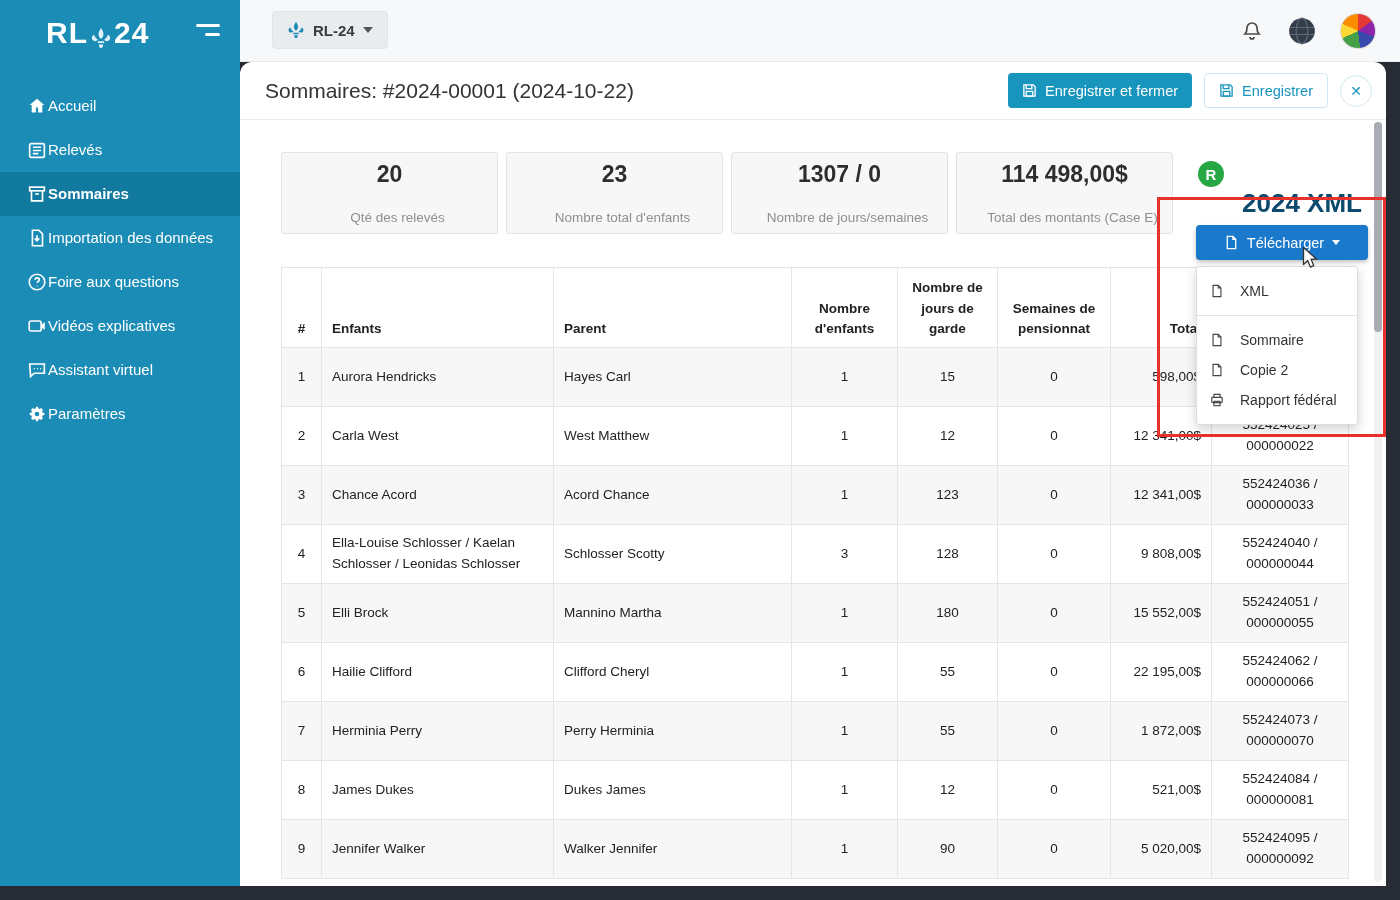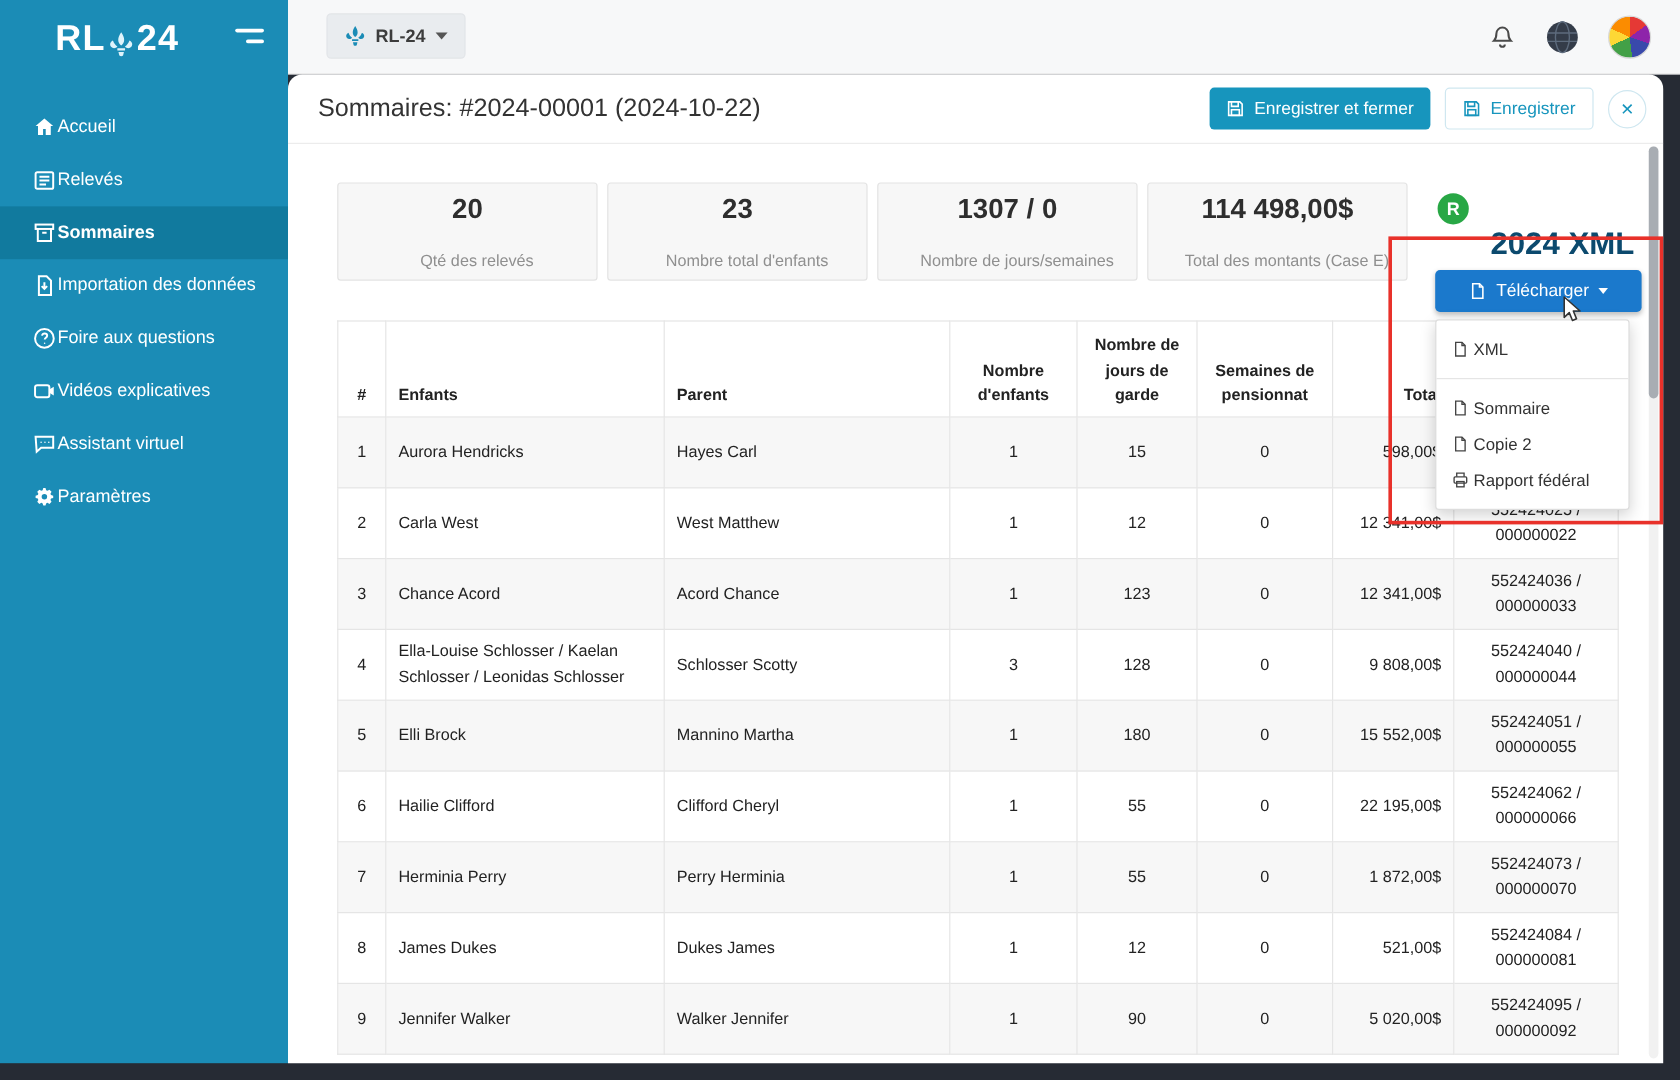--- a/index.html
+++ b/index.html
@@ -60,21 +60,21 @@
   td { padding:8px 10px; height:59px; vertical-align:middle; line-height:1.55; }
   tbody tr:nth-child(odd) td { background:#f7f7f7; }
   .al { text-align:left; } .ac { text-align:center; } .ar { text-align:right; }
 
   
   .xml-badge { position:absolute; left:958px; top:99px; width:26px; height:26px; border-radius:50%; background:#28a745; color:#fff; font-weight:bold; font-size:15px; display:flex; align-items:center; justify-content:center; z-index:6; }
   .xml-title { position:absolute; left:956px; top:126px; font-size:26px; font-weight:bold; color:#0c4a6e; z-index:6; background:#fff; padding-right:6px;margin-left:46px; }
   .download-btn { position:absolute; left:956px; top:163px; width:172px; height:35px; background:#1b79cc; color:#fff; border:none; border-radius:4px; font-size:14.5px; font-family:inherit; display:flex; align-items:center; justify-content:center; gap:8px; cursor:pointer; box-shadow:0 2px 4px rgba(0,0,0,.25); z-index:6; }
   .download-btn .caret-down { border-top-color:#fff; border-left-width:4px; border-right-width:4px; border-top-width:5px; }
   .download-menu { position:absolute; left:956px; top:204px; width:162px; background:#fff; border:1px solid #ddd; border-radius:3px; box-shadow:0 4px 12px rgba(0,0,0,.18); padding:9px 0; z-index:7; }
-  .menu-item { display:flex; align-items:center; gap:4px; padding:0 13px; font-size:14px; color:#333; cursor:pointer; height:30px; }
+  .menu-item { display:flex; align-items:center; gap:16px; padding:0 13px; font-size:14px; color:#333; cursor:pointer; height:30px; }
   .menu-item svg { flex:0 0 auto; }
   .menu-divider { border-top:1px solid #e5e5e5; margin:9px 0; }
 
   
   .msb-track { position:absolute; right:4px; top:60px; width:8px; height:760px; background:#f1f1f1; border-radius:4px; z-index:8; cursor:pointer; }
   .msb-thumb { width:8px; height:210px; background:#a8adb3; border-radius:4px; cursor:grab; }
 
   
   .annotation { position:absolute; left:1157px; top:197px; width:229px; height:240px; border:3px solid #e8312a; z-index:20; pointer-events:none; }
   .cursor { position:absolute; left:1302px; top:246px; z-index:30; pointer-events:none; }

